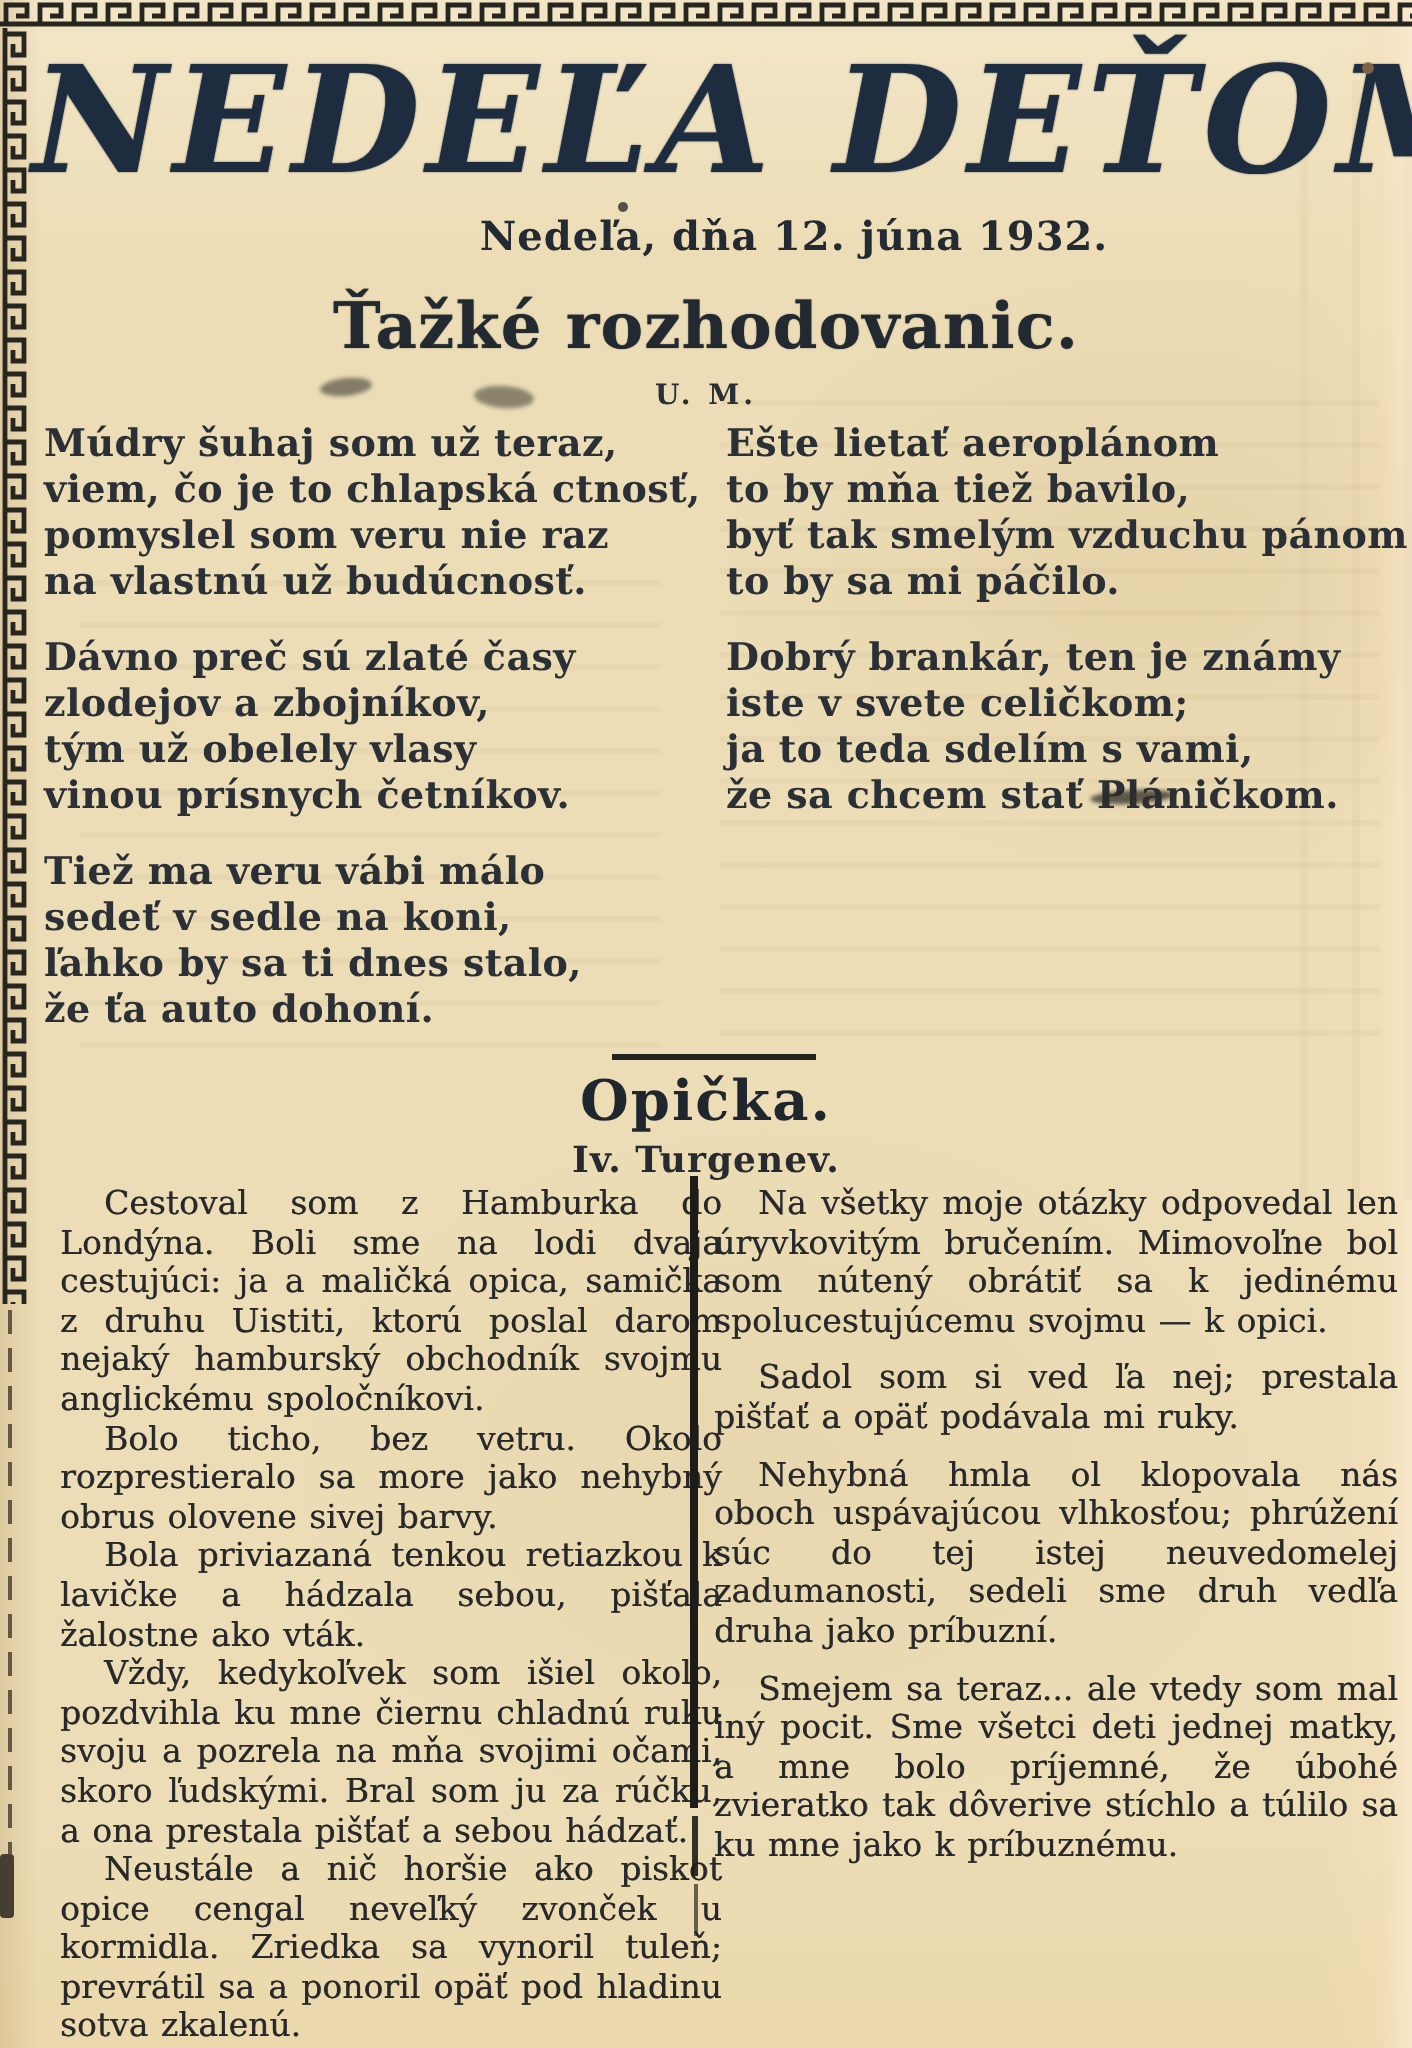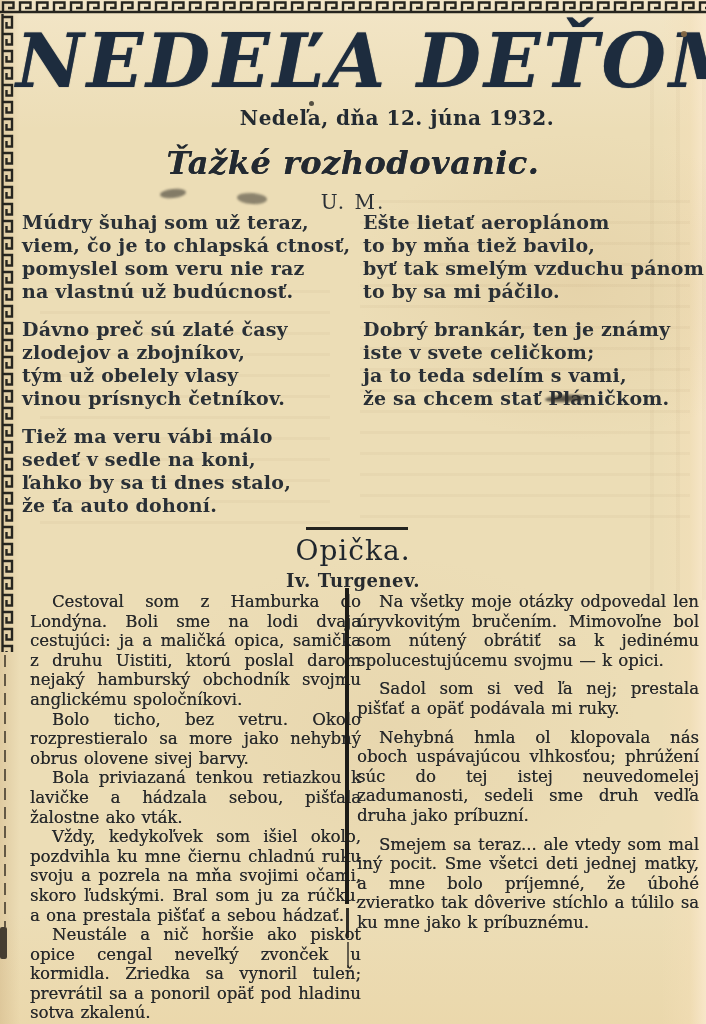--- a/index.html
+++ b/index.html
@@ -22,33 +22,33 @@
   .border-left{position:absolute;left:0;top:14px;width:15px;height:638px;}
   .left-rule{position:absolute;left:4px;top:655px;width:2px;height:272px;
     background:repeating-linear-gradient(180deg, rgba(45,38,28,0.70) 0 12px, transparent 12px 19px);}
   .left-rule-blob{position:absolute;left:0px;top:927px;width:7px;height:32px;background:#2a251d;border-radius:2px;opacity:.85;}
   .masthead{position:absolute;left:0;top:18px;width:571px;text-align:center;
     font-size:74px;font-weight:bold;font-style:italic;letter-spacing:3px;color:#1d2c3e;
     white-space:nowrap;text-shadow:0 0 1px rgba(29,44,62,.7);padding-left:16px;}
   .dateline{position:absolute;left:0;top:106px;width:706px;text-align:center;
     font-size:20px;font-weight:bold;letter-spacing:.5px;color:#232a31;padding-left:44px;}
   .poem-title{position:absolute;left:0;top:144px;width:706px;text-align:center;
-    font-size:32px;font-weight:bold;font-style:italic;color:#222931;letter-spacing:.5px;
+    font-size:32px;font-weight:bold;color:#222931;letter-spacing:.5px;
     text-shadow:0 0 .6px rgba(30,36,44,.8);}
   .poem-author{position:absolute;left:0;top:190px;width:706px;text-align:center;
-    font-size:20px;font-weight:normal;letter-spacing:2px;color:#2a2f35;}
+    font-size:14px;font-weight:bold;letter-spacing:2px;color:#2a2f35;}
   .poem-col{position:absolute;top:211px;width:335px;}
   .poem-col.pl{left:22px;}
   .poem-col.pr{left:363px;}
   .stanza{margin-bottom:15px;}
   .poem-line{font-weight:bold;font-size:19px;line-height:23px;
     white-space:nowrap;letter-spacing:.2px;color:#2a3036;}
   .section-rule{position:absolute;left:306px;top:527px;width:102px;height:3px;background:#23231f;}
   .story-title{position:absolute;left:0;top:534px;width:706px;text-align:center;
-    font-size:28px;font-weight:normal;color:#1f262d;letter-spacing:1px;}
+    font-size:28px;font-weight:bold;color:#1f262d;letter-spacing:1px;}
   .story-author{position:absolute;left:0;top:570px;width:706px;text-align:center;
     font-size:18px;font-weight:bold;color:#272b2f;letter-spacing:.5px;}
   .story-col{position:absolute;top:592px;color:#26282a;}
   .story-col p{margin:0;text-align:justify;text-indent:22px;font-size:16.5px;line-height:19.6px;
     word-spacing:1px;text-shadow:.2px 0 0 rgba(38,40,42,.7);}
   .story-col.sl{left:10px;width:331px;margin-left:20px;}
   .story-col.sr{left:357px;width:342px;}
   .story-col.sr p{margin-bottom:9px;}
   .col-divider{position:absolute;left:345px;top:588px;width:4px;height:316px;background:#1d1c18;}
   .col-divider-t1{position:absolute;left:346px;top:908px;width:3px;height:30px;background:#1d1c18;opacity:.9;}

